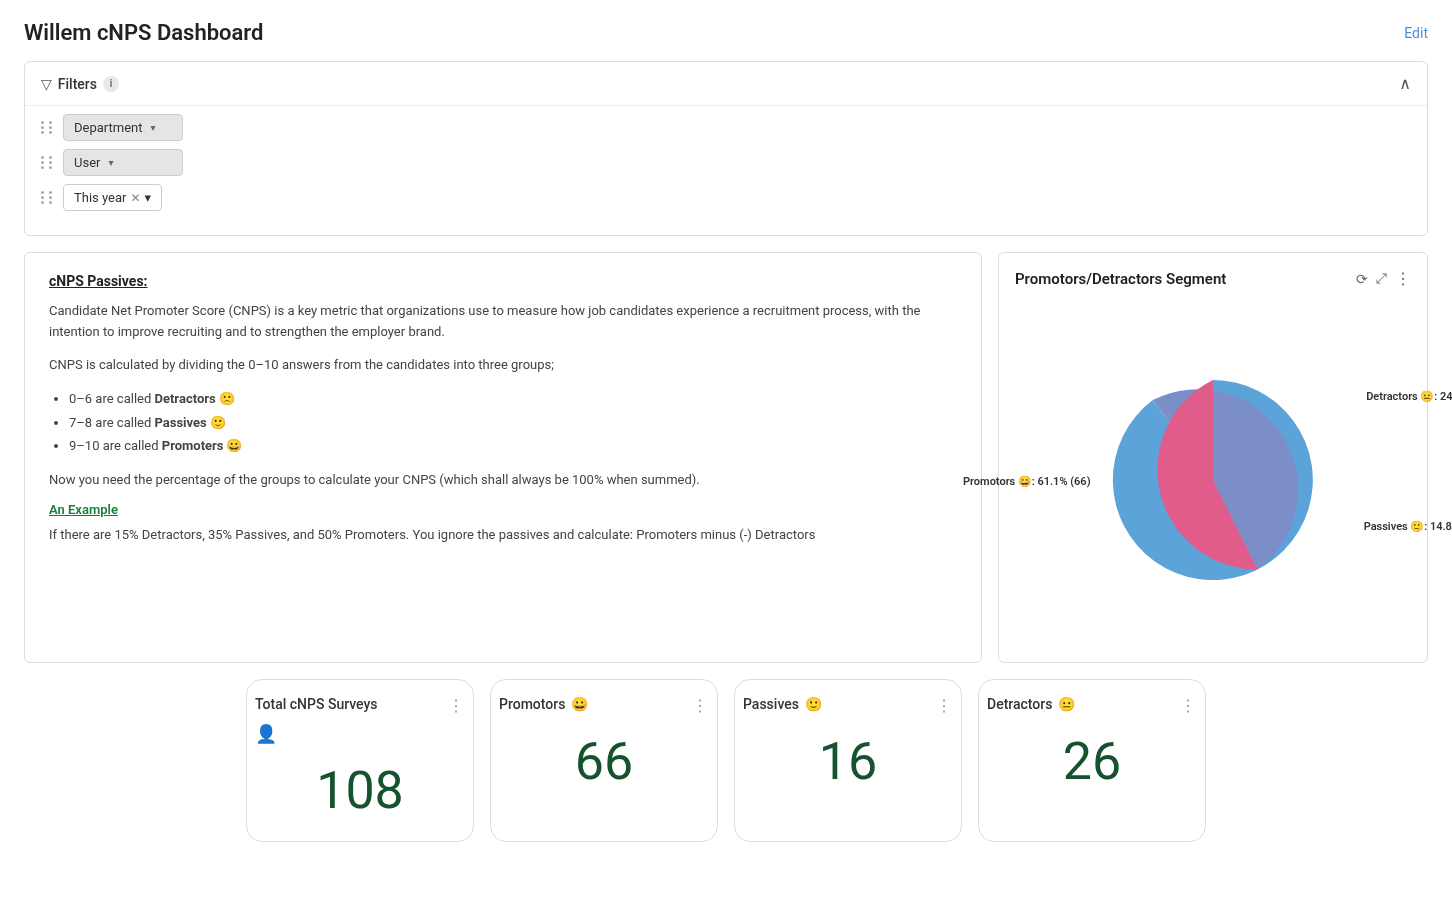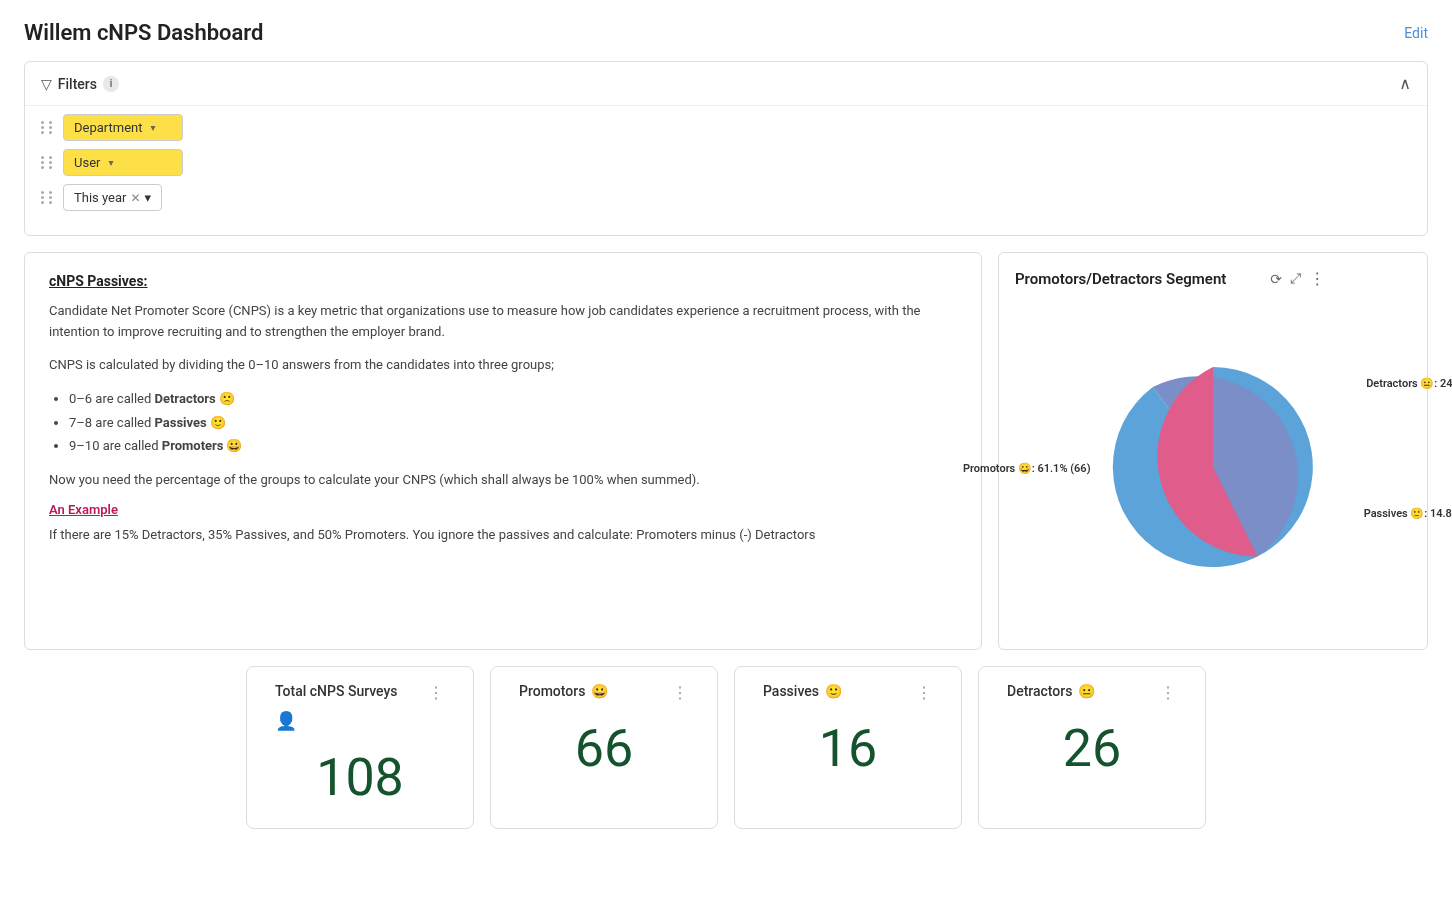--- a/index.html
+++ b/index.html
@@ -97,21 +97,21 @@
       background: #aaa;
       border-radius: 50%;
     }
     .filter-select {
       display: flex;
       align-items: center;
       gap: 4px;
       border: 1px solid #ccc;
       border-radius: 4px;
       padding: 5px 10px;
-      background: #fde047;
+      background: #e5e5e5;
       cursor: pointer;
       font-size: 13px;
       min-width: 120px;
     }
     .filter-select .chevron {
       color: #666;
       font-size: 10px;
       margin-left: 4px;
     }
     .filter-tag {
@@ -163,37 +163,37 @@
     }
     .explainer-list li {
       font-size: 13px;
       color: #444;
       line-height: 1.8;
     }
     .example-title {
       font-weight: 600;
       font-size: 13px;
       text-decoration: underline;
-      color: #be185d;
+      color: #15803d;
       margin-bottom: 8px;
       cursor: pointer;
     }
     
     .pie-card {
       width: 430px;
       border: 1px solid #ddd;
       border-radius: 6px;
       background: #fff;
       padding: 16px;
     }
     .pie-card-header {
       display: flex;
-      align-items: center;
-      margin-bottom: 15px;
-      gap: 44px;
+      justify-content: space-between;
+      align-items: center;
+      margin-bottom: 28px;
     }
     .pie-card-title {
       font-size: 15px;
       font-weight: 600;
       color: #222;
     }
     .pie-card-actions {
       display: flex;
       gap: 8px;
       align-items: center;
@@ -237,23 +237,23 @@
     
     .stat-cards {
       display: flex;
       justify-content: center;
       gap: 16px;
       padding: 0 16px;
     }
     .stat-card {
       flex: 0 0 228px;
       border: 1px solid #ddd;
-      border-radius: 8px;
-      background: #fff;
-      padding: 16px 28px 20px;
+      border-radius: 16px;
+      background: #fff;
+      padding: 16px 8px 20px;
     }
     .stat-card-header {
       display: flex;
       justify-content: space-between;
       align-items: flex-start;
       margin-bottom: 8px;
     }
     .stat-card-title {
       font-size: 14px;
       font-weight: 500;

